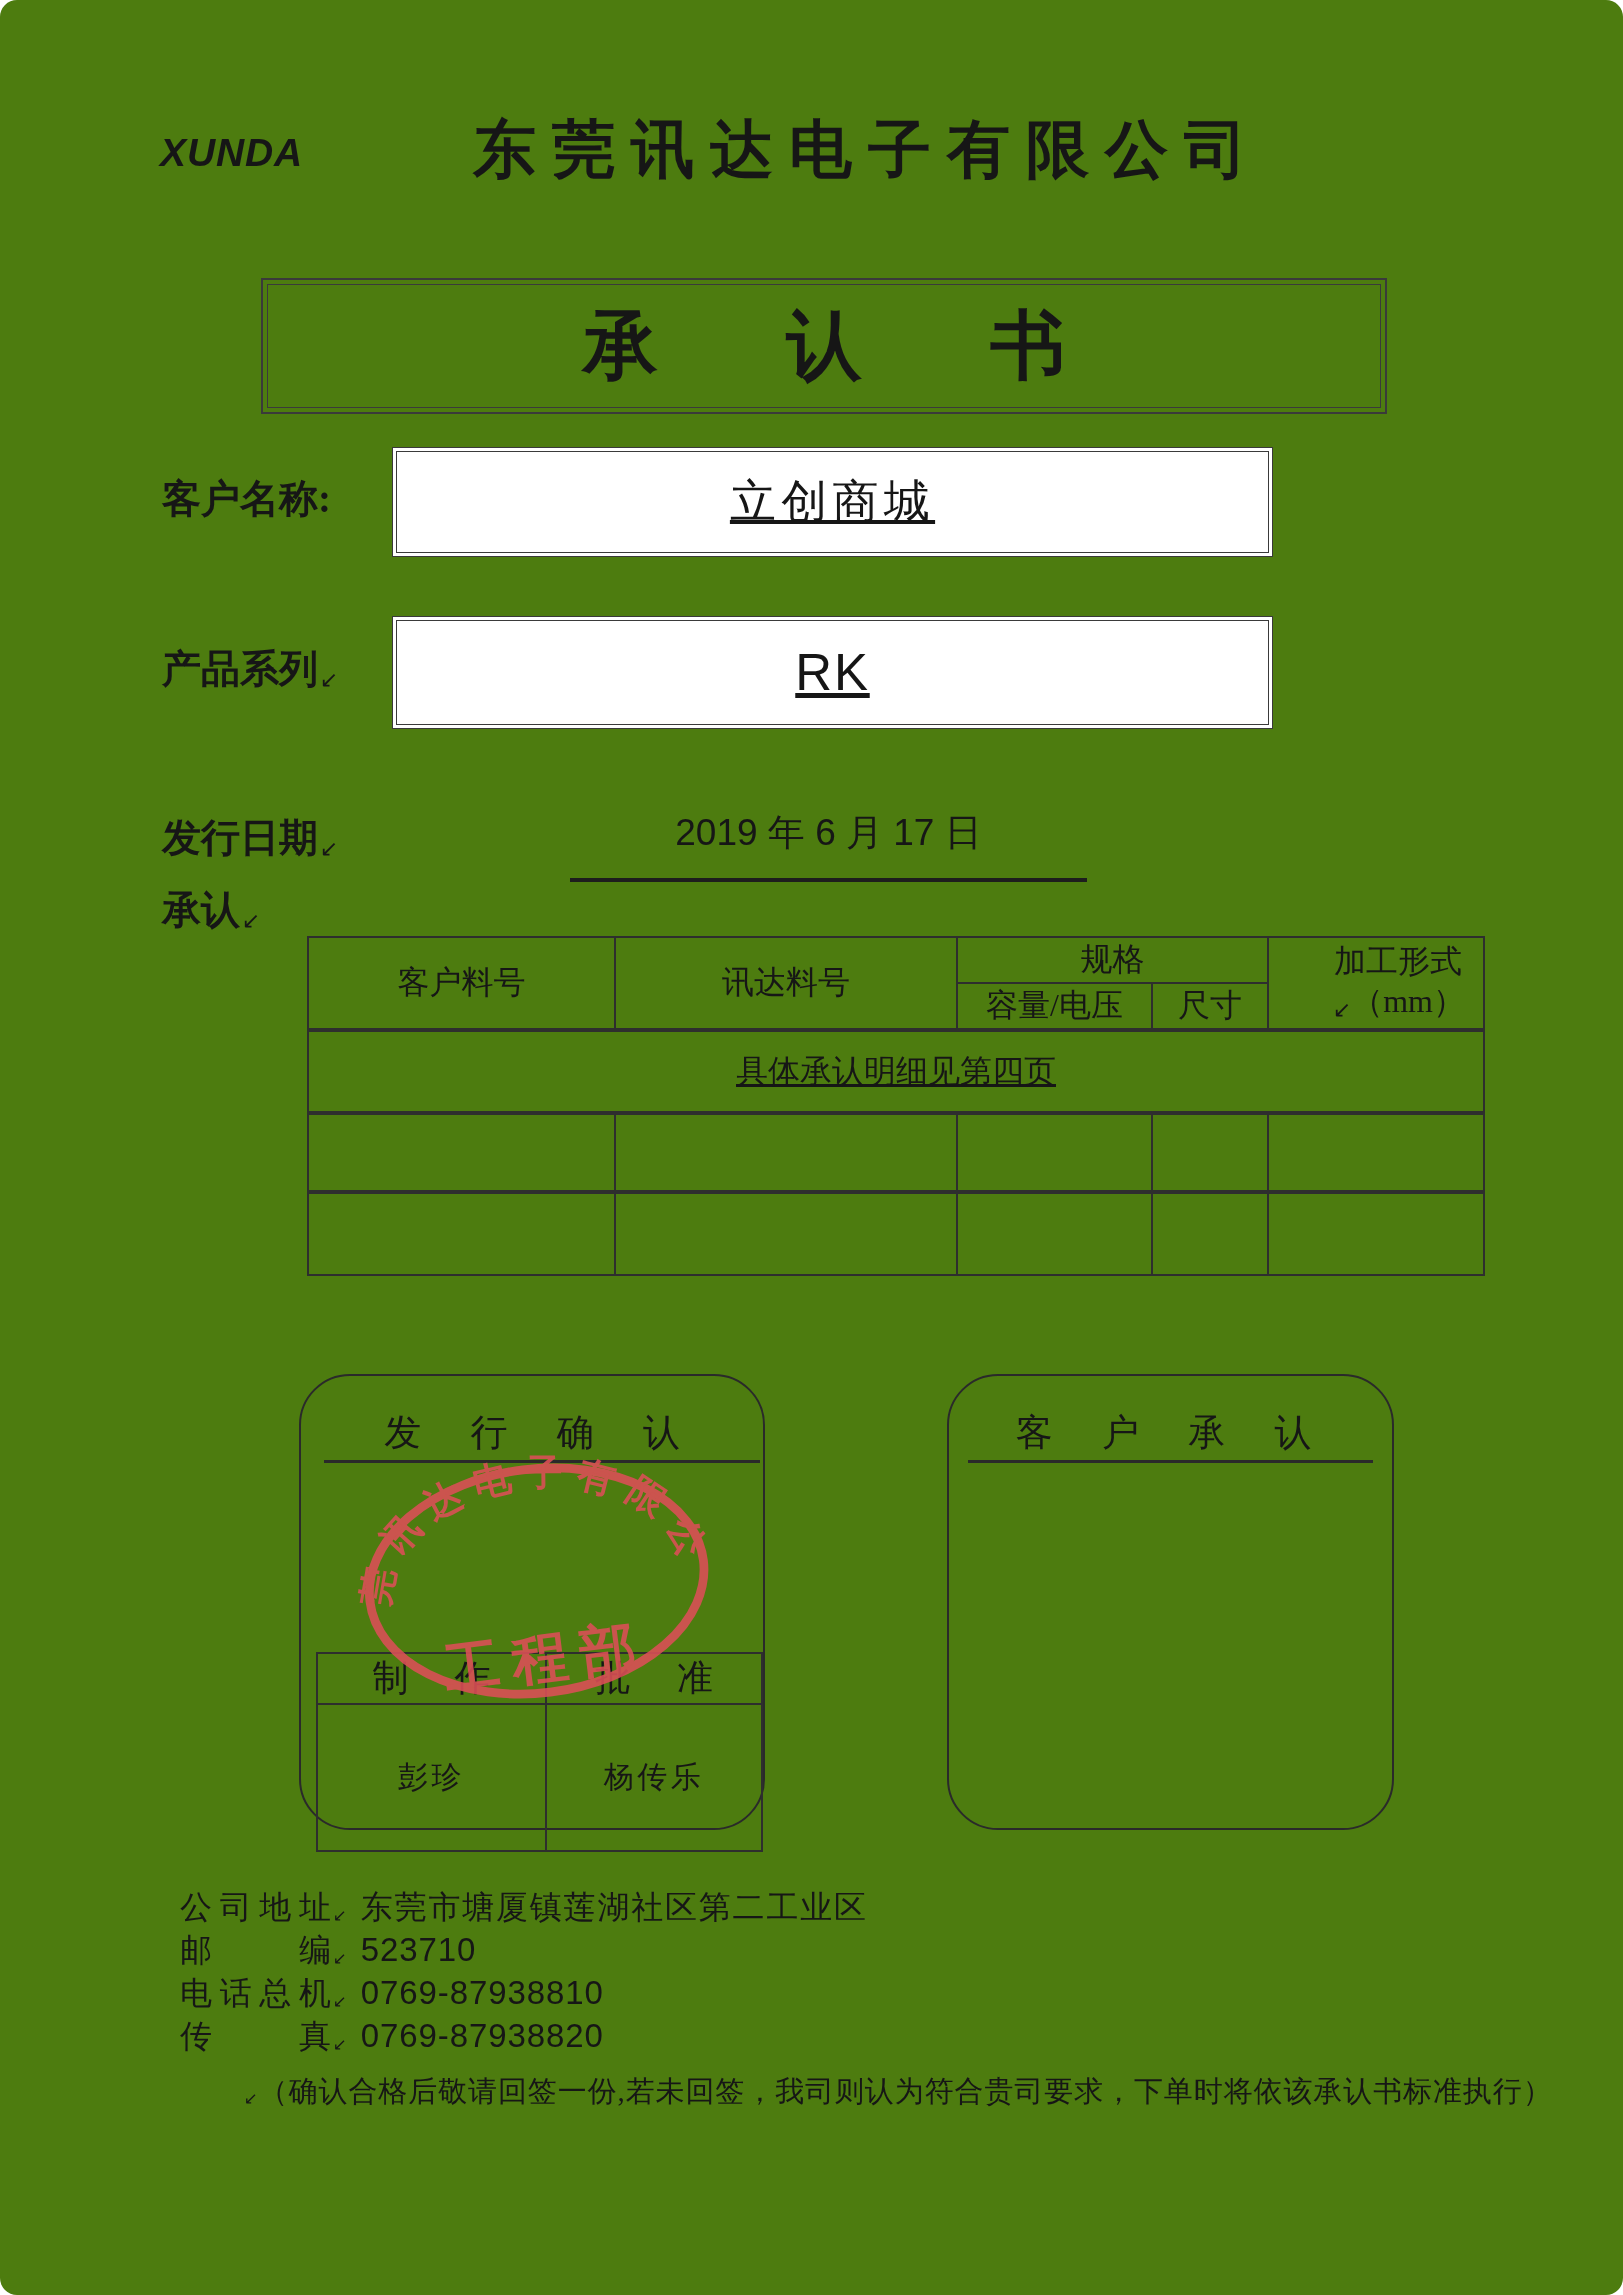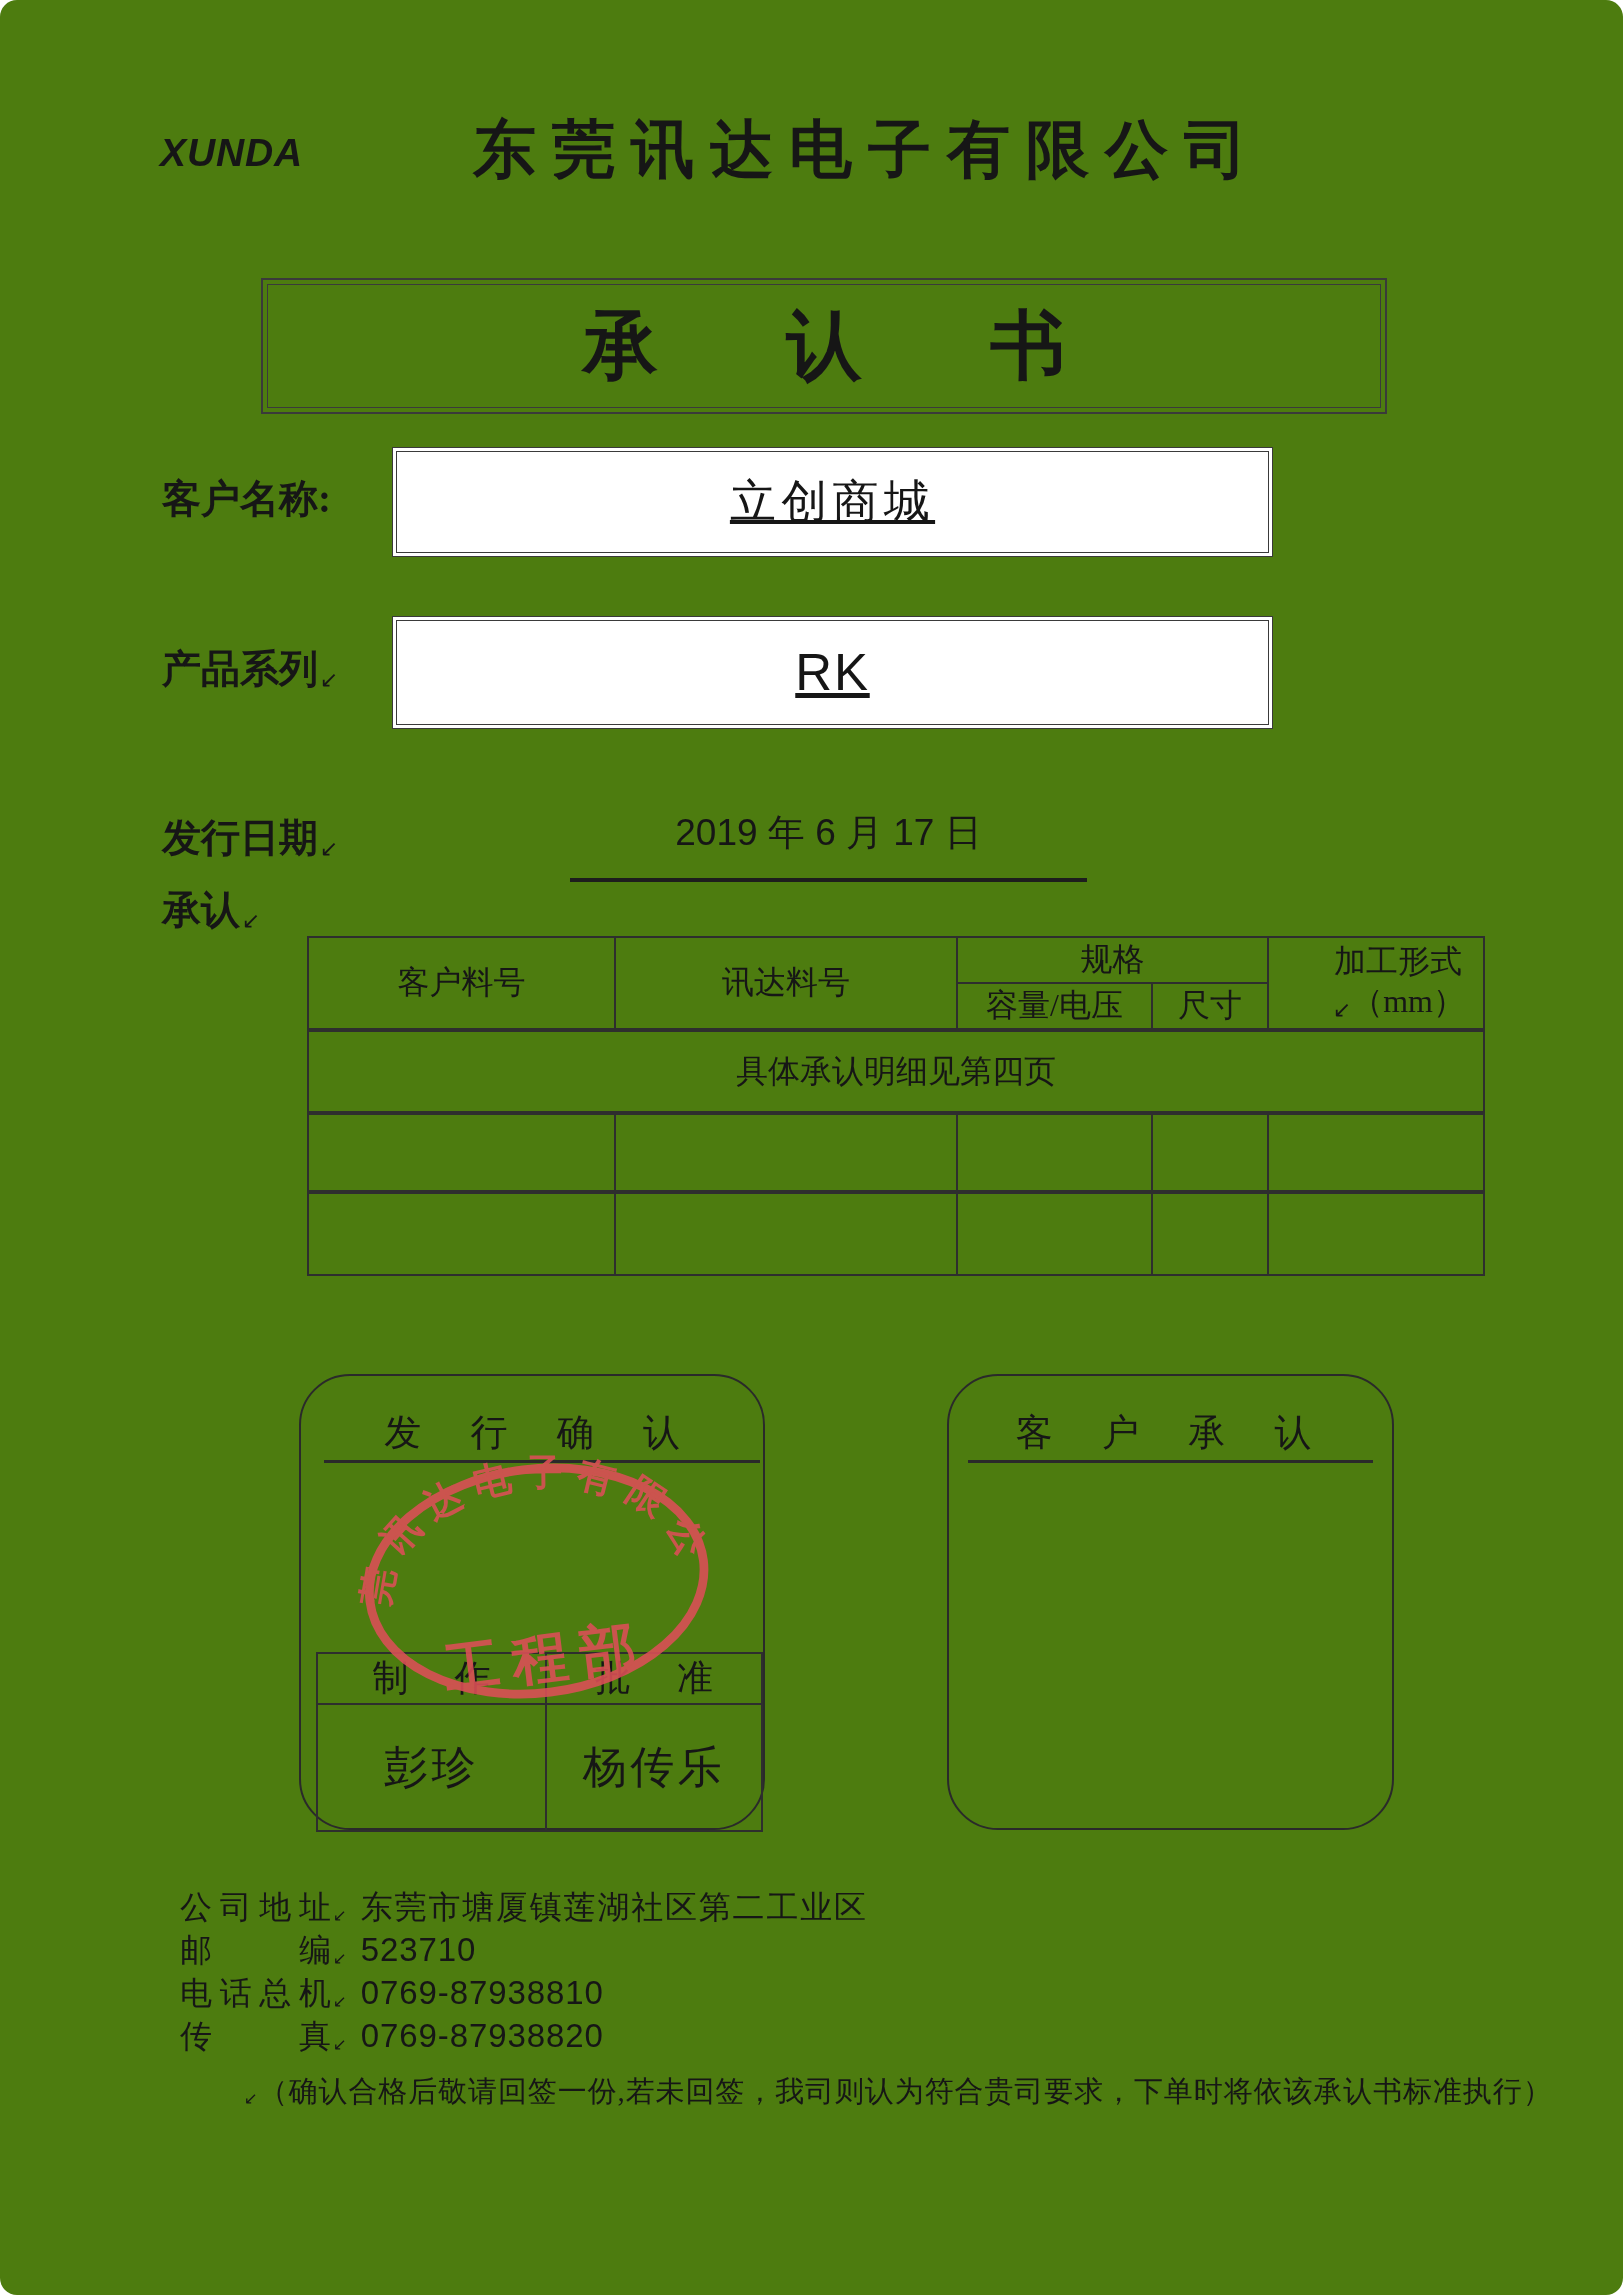--- a/index.html
+++ b/index.html
@@ -85,21 +85,21 @@
   }
   .spec-table td {
     border: 2.6px solid #2e2e2e;
     text-align: center; vertical-align: middle;
     padding: 0; overflow: hidden;
   }
   .spec-table .c1 { width: 307px; } .spec-table .c2 { width: 342px; }
   .spec-table .c3 { width: 195px; } .spec-table .c4 { width: 116px; }
   .spec-table .c5 { width: 216px; }
   .row-h1 { height: 46px; } .row-h2 { height: 44px; }
-  .row-detail { height: 83px; } .row-empty1 { height: 79px; } .row-empty2 { height: 83px; }
+  .row-detail { height: 83px; text-decoration: underline; } .row-empty1 { height: 79px; } .row-empty2 { height: 83px; }
   .row-detail td, .row-empty1 td, .row-empty2 td { border-top-width: 4.4px; }
   .proc-cell div { line-height: 40px; margin-left: 44px; }
 
   
   .round-box {
     box-sizing: border-box; border: 2.6px solid #2a2a2a; border-radius: 51px;
     background: transparent;
   }
   .issue-box { left: 299px; top: 1374px; width: 466px; height: 456px; }
   .customer-confirm-box { left: 947px; top: 1374px; width: 447px; height: 456px; }
@@ -117,21 +117,21 @@
     left: 316px; top: 1652px;
     border-collapse: collapse; table-layout: fixed;
     background: transparent;
   }
   .sign-table td {
     border: 2.6px solid #2e2e2e; text-align: center; vertical-align: middle;
     padding: 0;
   }
   .sign-table .sc1 { width: 229px; } .sign-table .sc2 { width: 216px; }
   .sign-head { height: 44px; font-size: 36px; word-spacing: 37px; }
-  .sign-names { height: 127px; font-size: 44px; letter-spacing: 3.5px; }
+  .sign-names { height: 147px; font-size: 30px; letter-spacing: 3.5px; }
 
   
   .stamp-svg {
     left: 340px; top: 1448px; width: 394px; height: 280px;
     z-index: 6; pointer-events: none; opacity: 0.88;
   }
 
   
   .footer-block { left: 180px; top: 1886px; font-size: 32px; }
   .footer-line { display: flex; align-items: baseline; height: 43px; white-space: nowrap; }

